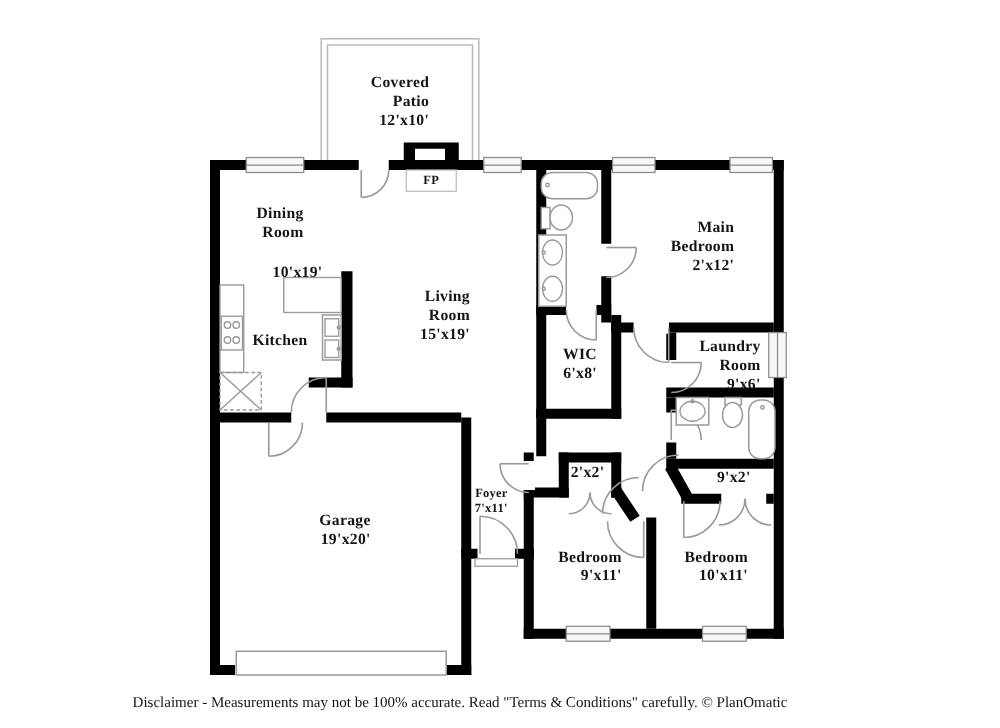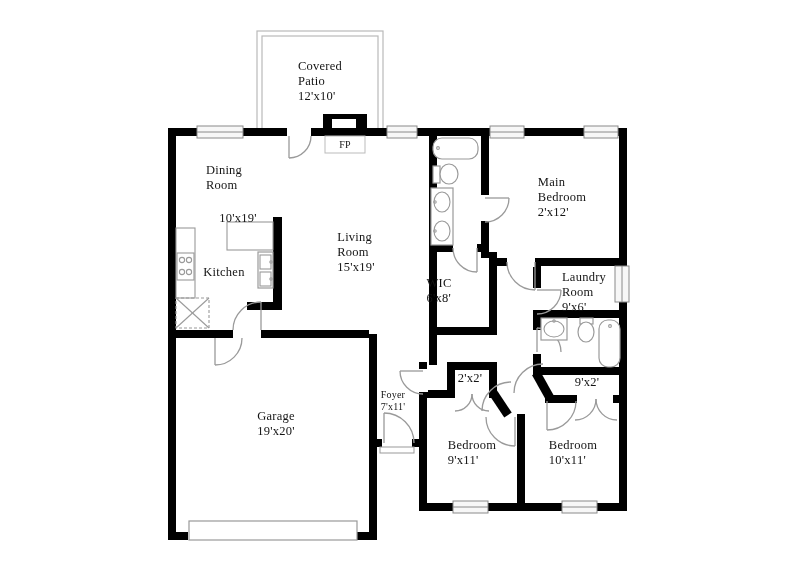--- a/index.html
+++ b/index.html
@@ -12,22 +12,22 @@
   .plan-svg{position:absolute;left:0;top:0;}
   .wall{fill:var(--wall);}
   .wall-line{stroke:var(--wall);}
   .open{fill:var(--background);}
   .door{stroke:var(--outline);fill:none;stroke-width:1.3px;}
   .fx{stroke:var(--outline);fill:#ffffff;stroke-width:1.2px;}
   .fxn{stroke:var(--outline);fill:none;stroke-width:1.1px;}
   .win{fill:var(--window_fill);stroke:#8a8a8a;stroke-width:1px;}
   .winline{stroke:#8a8a8a;stroke-width:1px;}
   .thin{stroke:#b9b9b9;fill:none;stroke-width:1.2px;}
-  .lbl{position:absolute;transform:translate(-50%,-50%);text-align:left;
-       font-weight:400;font-size:12.5px;line-height:1.18;letter-spacing:.25px;
+  .lbl{position:absolute;transform:translate(-50%,-50%);text-align:right;
+       font-weight:700;font-size:12.5px;line-height:1.18;letter-spacing:.25px;
        color:var(--text);white-space:pre-line;z-index:2;}
   .lbl-sm{font-size:10px;letter-spacing:.2px;}
   .disclaimer{position:absolute;transform:translate(-50%,-50%);white-space:nowrap;
        font-size:12px;color:var(--text);z-index:2;}
 </style>
 </head>
 <body>
 
 <div class="canvas">
 
@@ -221,29 +221,30 @@
   <div class="lbl" style="left:224px;top:178px">Dining
 Room</div>
   <div class="lbl" style="left:238px;top:218px">10'x19'</div>
   <div class="lbl" style="left:224px;top:272px">Kitchen</div>
   <div class="lbl" style="left:356px;top:252px">Living
 Room
 15'x19'</div>
   <div class="lbl" style="left:562px;top:197px">Main
 Bedroom
 2'x12'</div>
-  <div class="lbl" style="left:439px;top:291px">WIC
+  <div class="lbl" style="left:464px;top:291px">WIC
 6'x8'</div>
   <div class="lbl" style="left:584px;top:292px">Laundry
 Room
 9'x6'</div>
   <div class="lbl" style="left:470px;top:378px">2'x2'</div>
   <div class="lbl" style="left:587px;top:382px">9'x2'</div>
   <div class="lbl" style="left:472px;top:453px">Bedroom
 9'x11'</div>
   <div class="lbl" style="left:573px;top:453px">Bedroom
 10'x11'</div>
   <div class="lbl" style="left:276px;top:424px">Garage
 19'x20'</div>
   <div class="lbl lbl-sm" style="left:393px;top:401px">Foyer
 7'x11'</div>
 
+  <div class="disclaimer" style="left:368px;top:562px">Disclaimer - Measurements may not be 100% accurate. Read "Terms &amp; Conditions" carefully. © PlanOmatic</div>
 </div>
 
 </body></html>

